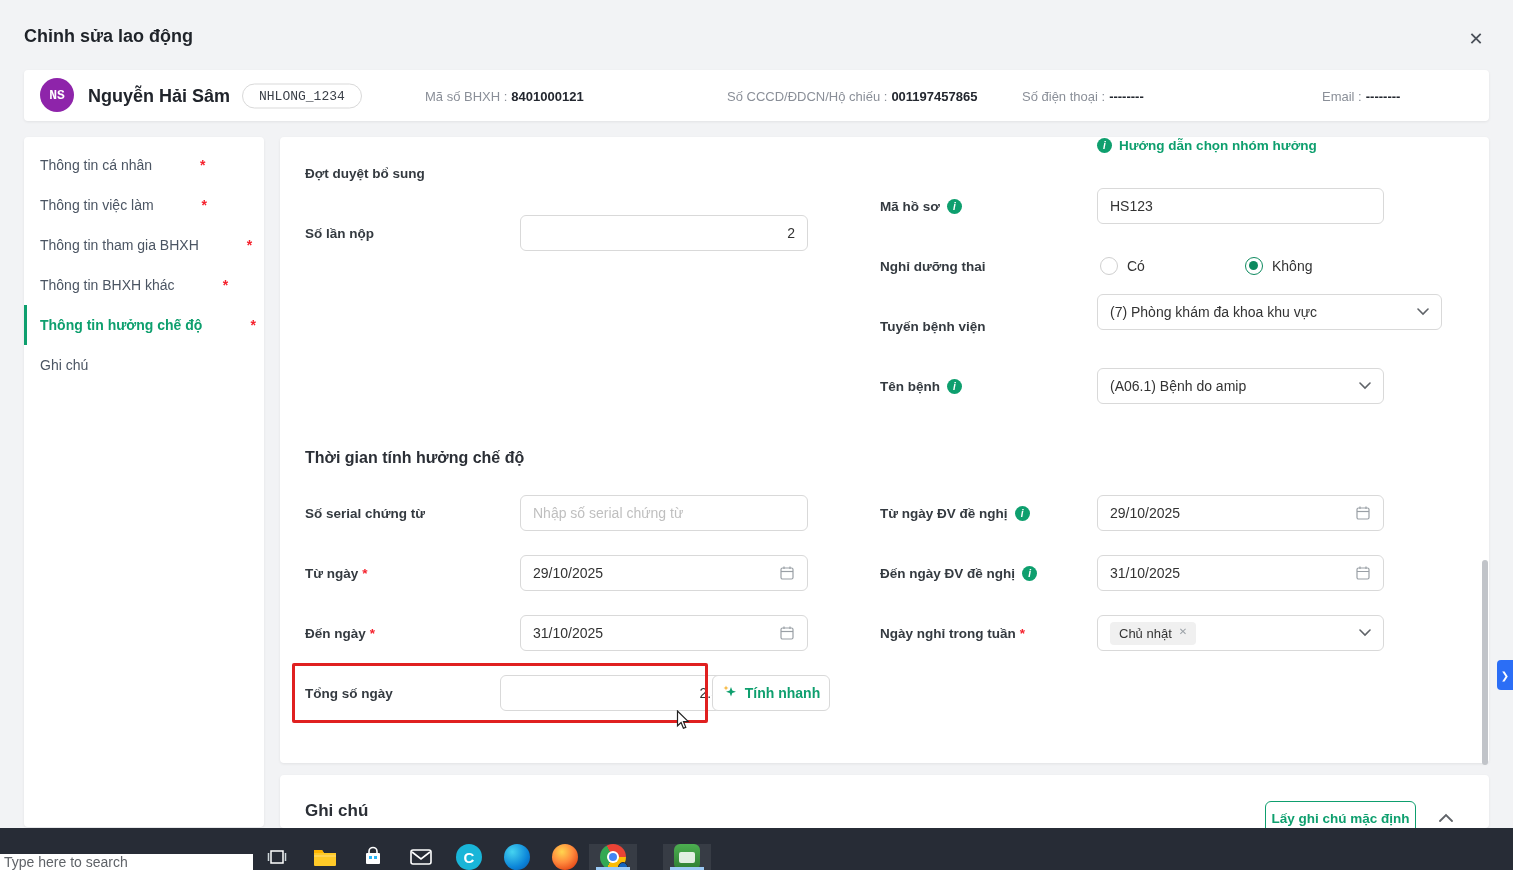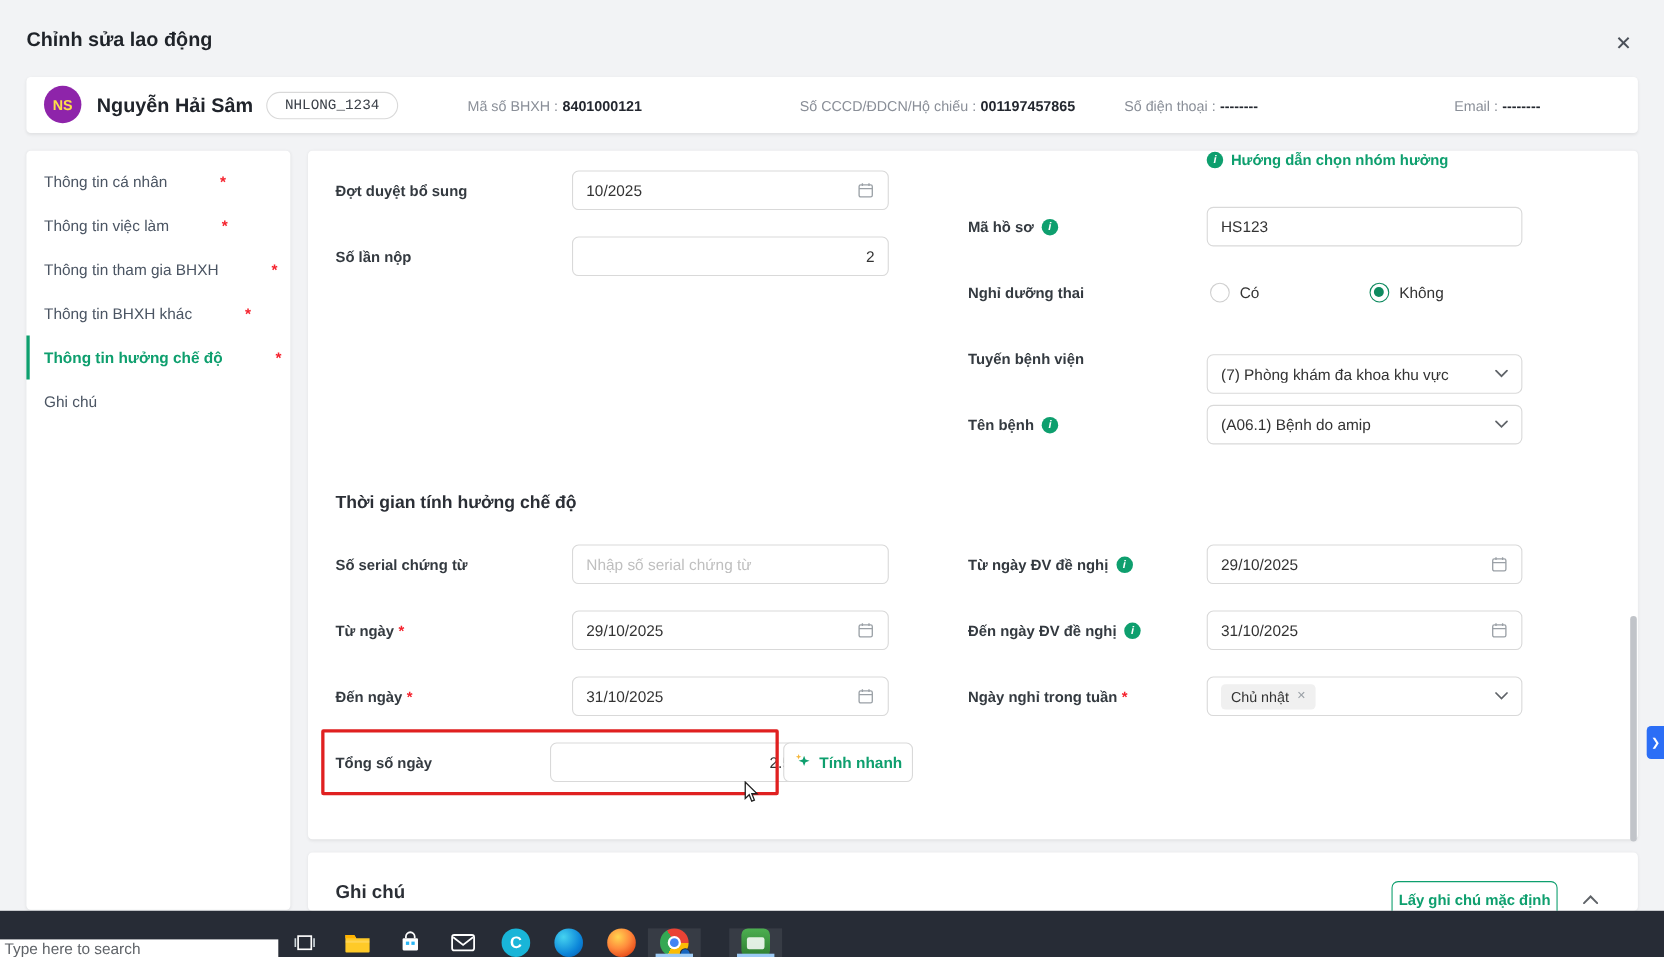--- a/index.html
+++ b/index.html
@@ -7,21 +7,21 @@
   body { font-family:"Liberation Sans", sans-serif; background:#f2f3f5; overflow:hidden; }
   .screen { position:relative; width:1513px; height:870px; background:#f2f3f5; overflow:hidden; }
 
   .modal-title { position:absolute; left:24px; top:26px; font-size:18px; font-weight:700; color:#1f2329; }
   .close-btn { position:absolute; left:1464px; top:27px; width:24px; height:24px; font-size:18px; color:#4b5059; display:flex; align-items:center; justify-content:center; cursor:pointer; }
 
   .card { position:absolute; background:#fff; border-radius:4px; box-shadow:0 1px 3px rgba(0,0,0,.07); }
 
   
   .emp-bar { left:24px; top:70px; width:1465px; height:51px; }
-  .avatar { position:absolute; left:16px; top:8px; width:34px; height:34px; border-radius:50%; background:#8e24aa; color:#fde047; font-size:13px; font-weight:700; display:flex; align-items:center; justify-content:center; }
+  .avatar { position:absolute; left:16px; top:8px; width:34px; height:34px; border-radius:50%; background:#8e24aa; color:#ffffff; font-size:13px; font-weight:700; display:flex; align-items:center; justify-content:center;font-family:Liberation Mono, monospace; }
   .emp-name { position:absolute; left:64px; top:50%; transform:translateY(-50%); font-size:18px; font-weight:700; color:#20242b; }
   .emp-badge { position:absolute; left:218px; top:50%; transform:translateY(-50%); border:1px solid #d9d9d9; border-radius:14px; padding:4px 16px; font-size:13px; color:#3c4149;font-family:Liberation Mono, monospace; }
   .ef { position:absolute; top:50%; transform:translateY(-50%); font-size:13px; color:#8a8f98; white-space:nowrap; }
   .ef b { color:#23272f; margin-left:4px; font-weight:700; }
 
   
   .sidebar { left:24px; top:137px; width:240px; height:690px; padding-top:8px; }
   .side-item { height:40px; display:flex; align-items:center; padding-left:13px; border-left:3px solid transparent; font-size:14px; color:#4b5563; cursor:pointer;gap:44px; }
   .side-item.active { color:#0e9f6e; border-left-color:#0e9f6e; font-weight:600; }
   .req { color:#f5222d; margin-left:4px; font-weight:700; }
@@ -129,31 +129,20 @@
   <div class="card panel">
 
     <div class="guide" style="left:817px;top:1px">
       <span class="info-dot">i</span>
       <span>Hướng dẫn chọn nhóm hưởng</span>
     </div>
 
     <div class="flabel" style="left:25px;top:18px">
         <span>Đợt duyệt bổ sung</span>
       </div>
-    <div class="control" style="left:240px;top:18px;width:288px">
-      <input value="10/2025" style="">
-      <span class="icon-right">
-          <svg width="16" height="16" viewBox="0 0 16 16">
-            <rect x="2" y="3" width="12" height="11" rx="1.5" fill="none" stroke="#9aa0a6" stroke-width="1.2"></rect>
-            <line x1="2" y1="6.5" x2="14" y2="6.5" stroke="#9aa0a6" stroke-width="1.2"></line>
-            <line x1="5" y1="1.5" x2="5" y2="4" stroke="#9aa0a6" stroke-width="1.2"></line>
-            <line x1="11" y1="1.5" x2="11" y2="4" stroke="#9aa0a6" stroke-width="1.2"></line>
-          </svg>
-        </span>
-    </div>
 
     <div class="flabel" style="left:25px;top:78px">
         <span>Số lần nộp</span>
       </div>
     <div class="control" style="left:240px;top:78px;width:288px">
       <input class="num" value="2" style="">
     </div>
 
     <div class="flabel" style="left:600px;top:51px">
         <span>Mã hồ sơ</span>
@@ -171,21 +160,21 @@
       <span>Có</span>
     </div>
     <div class="radio-group" style="left:965px;top:111px">
       <span class="radio checked"></span>
       <span>Không</span>
     </div>
 
     <div class="flabel" style="left:600px;top:171px">
         <span>Tuyến bệnh viện</span>
       </div>
-    <div class="control" style="left:817px;top:185px;width:287px">
+    <div class="control" style="left:817px;top:157px;width:345px">
       <span class="val">(7) Phòng khám đa khoa khu vực</span>
       <span class="icon-right">
           <svg width="12" height="8" viewBox="0 0 12 8">
             <path d="M1 1l5 5 5-5" fill="none" stroke="#5f6368" stroke-width="1.6" stroke-linecap="round"></path>
           </svg>
         </span>
     </div>
 
     <div class="flabel" style="left:600px;top:231px">
         <span>Tên bệnh</span>

